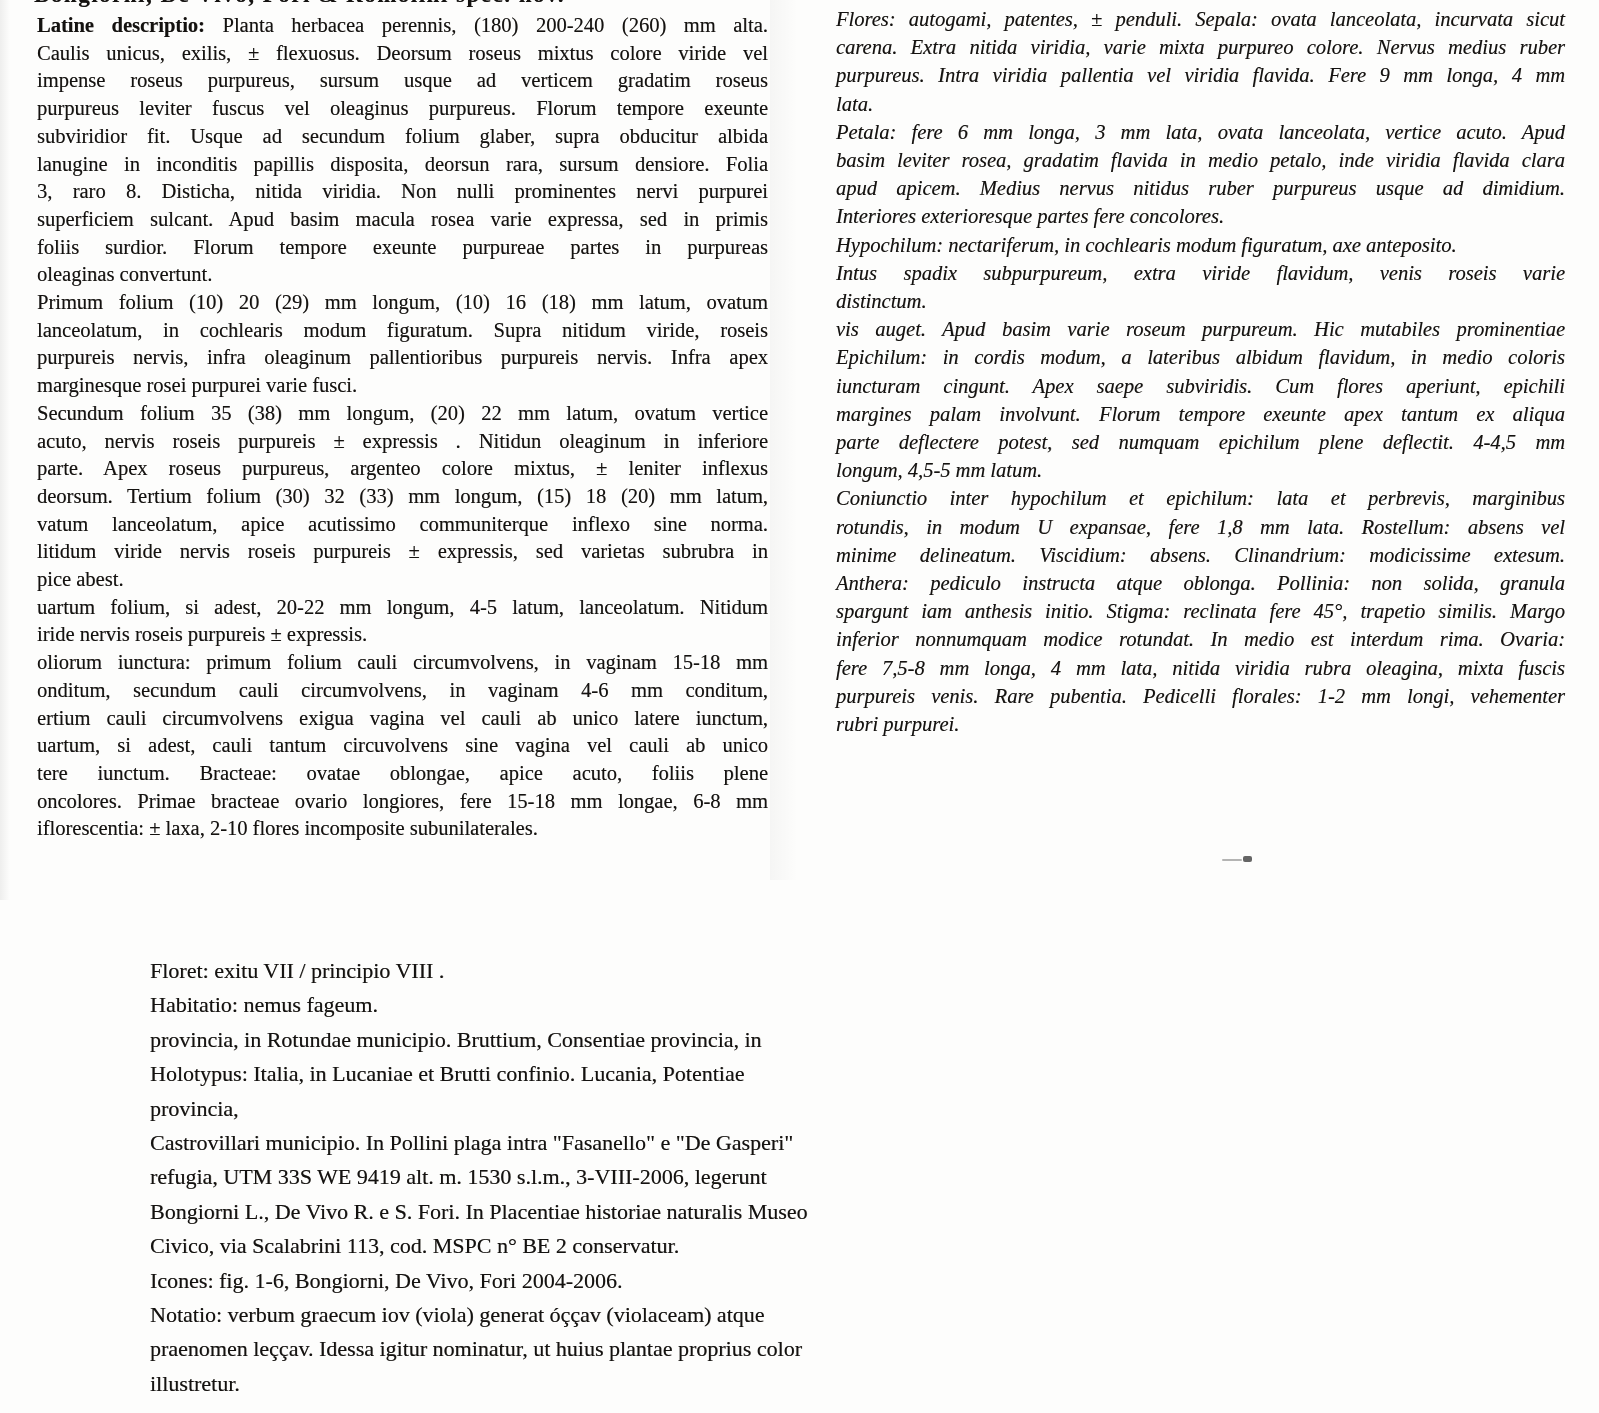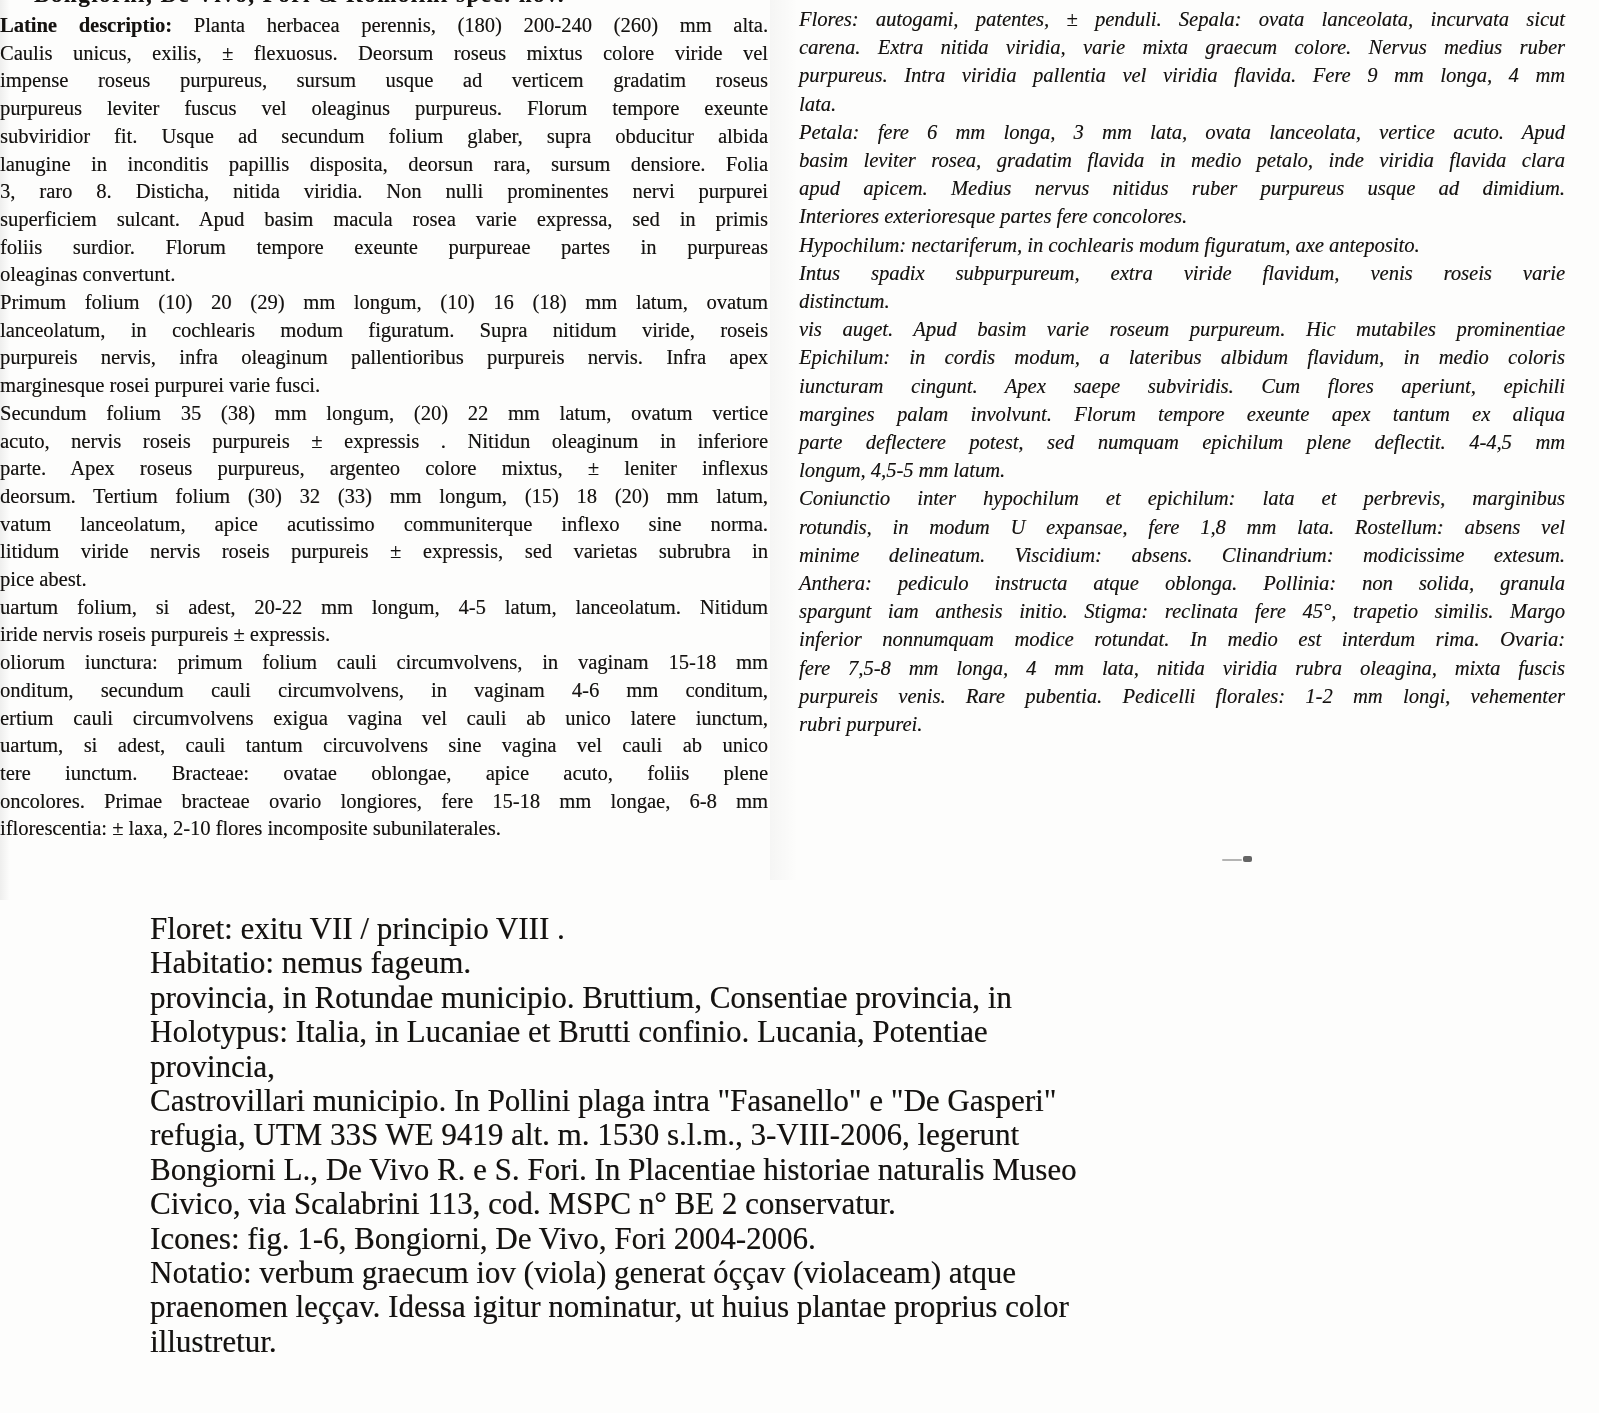--- a/index.html
+++ b/index.html
@@ -38,29 +38,30 @@
   .col {
     position: absolute;
     font-size: 20.5px;
   }
   .col-left  { left: 0px;   top: 12px; width: 768px; line-height: 27.7px; }
   .col-right { left: 799px; top: 5px;  width: 766px; line-height: 28.2px; font-style: italic; }
   .para { margin: 0; }
   .line {
     white-space: normal;
     text-shadow: 0.3px 0.3px 0 rgba(20,15,10,0.45);
+    padding-left: 37px;
   }
   .line.justified {
     text-align: justify;
     text-align-last: justify;
     text-justify: inter-word;
   }
   .notes {
-    position: absolute; left: 150px; top: 912px;
-    font-size: 31px; line-height: 34.4px;
+    position: absolute; left: 150px; top: 954px;
+    font-size: 22px; line-height: 34.4px;
   }
   .nline {
     white-space: nowrap;
     text-shadow: 0.35px 0.35px 0 rgba(20,15,10,0.5);
   }
   .speck-dash {
     position: absolute; left: 1222px; top: 859px; width: 20px; height: 2px;
     background: rgba(90,90,90,0.45); border-radius: 1px;
   }
   .speck-dot {
@@ -122,21 +123,21 @@
         <div class="line justified">oncolores. Primae bracteae ovario longiores, fere 15-18 mm longae, 6-8 mm</div>
       </div>
       <div class="para">
         <div class="line">iflorescentia: ± laxa, 2-10 flores incomposite subunilaterales.</div>
       </div>
     </div>
 
   <div class="col col-right">
       <div class="para">
         <div class="line justified">Flores: autogami, patentes, ± penduli. Sepala: ovata lanceolata, incurvata sicut</div>
-        <div class="line justified">carena. Extra nitida viridia, varie mixta graecum colore. Nervus medius ruber</div>
+        <div class="line justified">carena. Extra nitida viridia, varie mixta purpureo colore. Nervus medius ruber</div>
         <div class="line justified">purpureus. Intra viridia pallentia vel viridia flavida. Fere 9 mm longa, 4 mm</div>
         <div class="line">lata.</div>
       </div>
       <div class="para">
         <div class="line justified">Petala: fere 6 mm longa, 3 mm lata, ovata lanceolata, vertice acuto. Apud</div>
         <div class="line justified">basim leviter rosea, gradatim flavida in medio petalo, inde viridia flavida clara</div>
         <div class="line justified">apud apicem. Medius nervus nitidus ruber purpureus usque ad dimidium.</div>
         <div class="line">Interiores exterioresque partes fere concolores.</div>
       </div>
       <div class="para">

